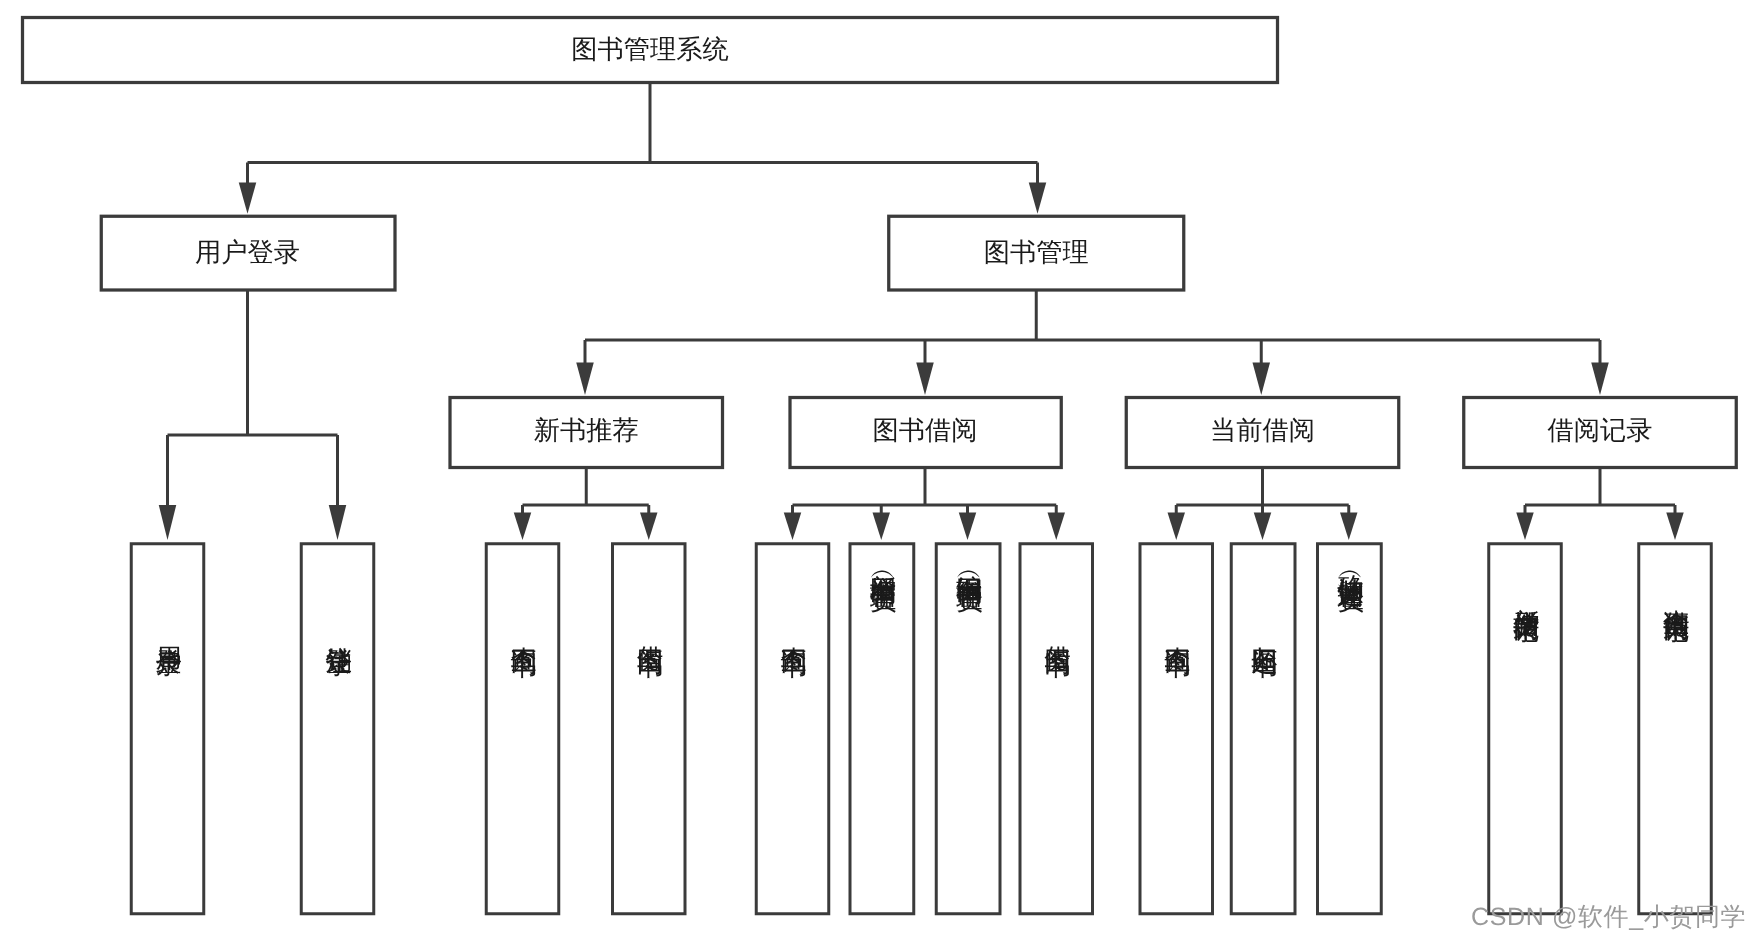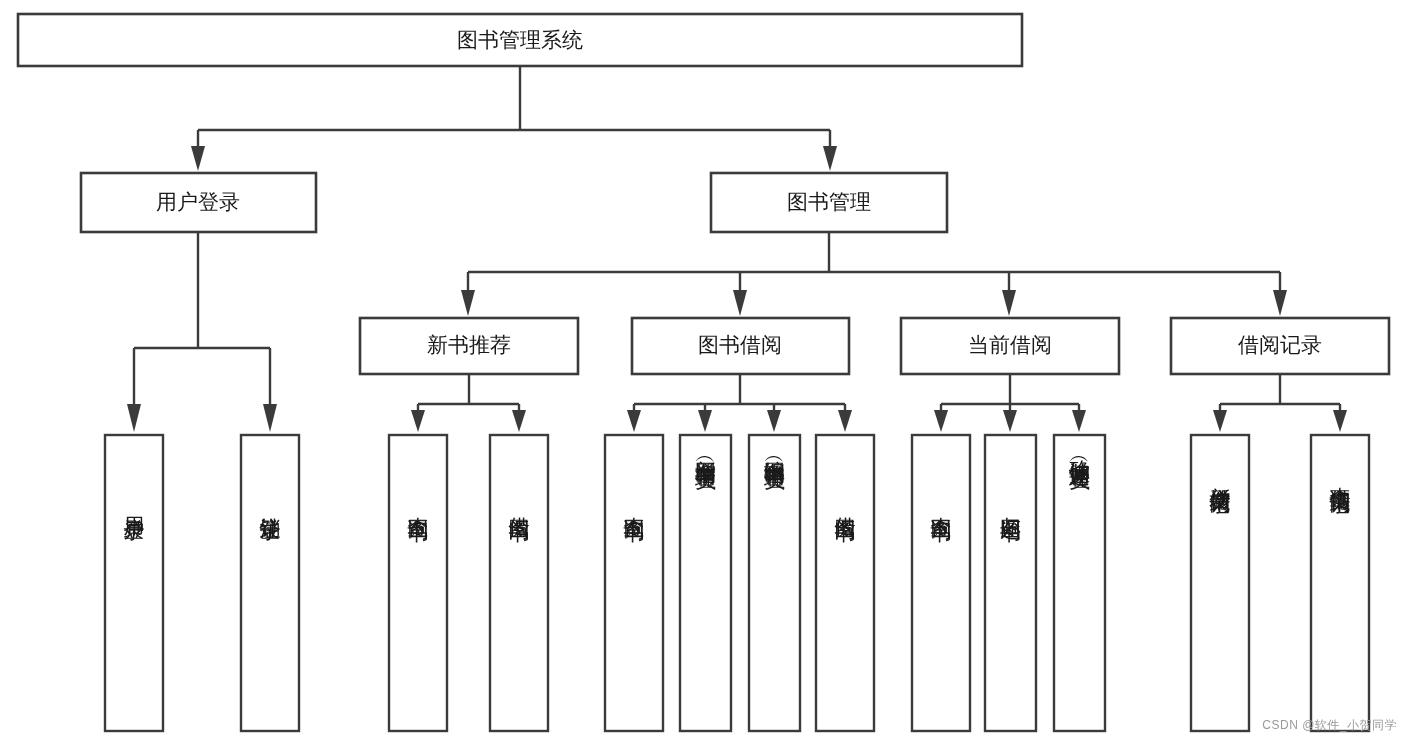--- a/index.html
+++ b/index.html
@@ -64,23 +64,23 @@
     font-family: "Liberation Sans", "DejaVu Sans", sans-serif;
     font-size: 21px;
     color: #1a1a1a;
     line-height: 1.05;
     letter-spacing: 1.5px;
     white-space: nowrap;
   }
   .watermark {
     position: absolute;
     right: 8px;
-    bottom: 13px;
-    font-family: "Liberation Sans", "DejaVu Sans", sans-serif;
-    font-size: 12px;
+    bottom: 0;
+    font-family: "Liberation Sans", "DejaVu Sans", sans-serif;
+    font-size: 20px;
     color: #9a9a9a;
     letter-spacing: 0.5px;
     white-space: nowrap;
   }
 </style>
 </head>
 <body>
 
 <div id="diagram-root">
 

